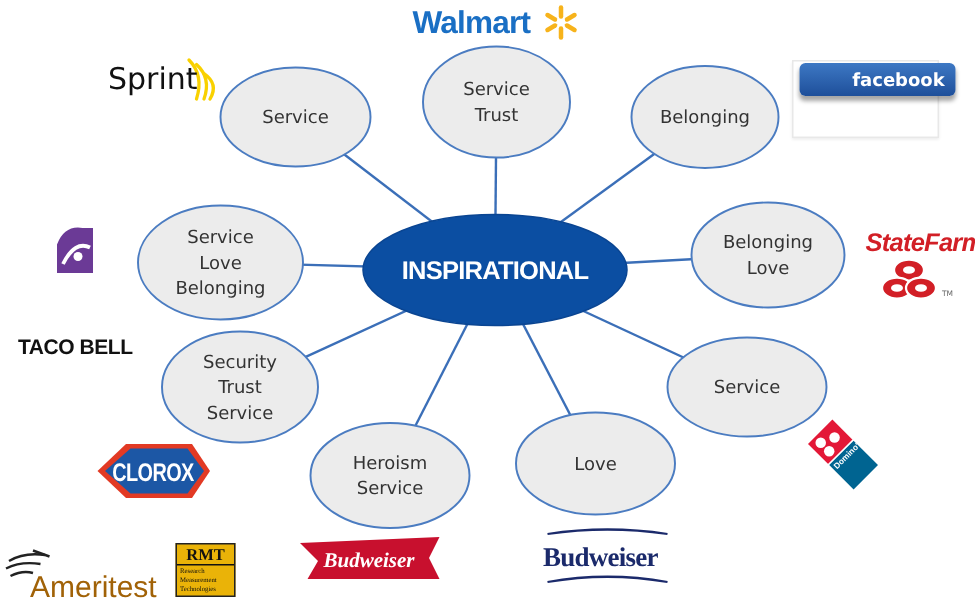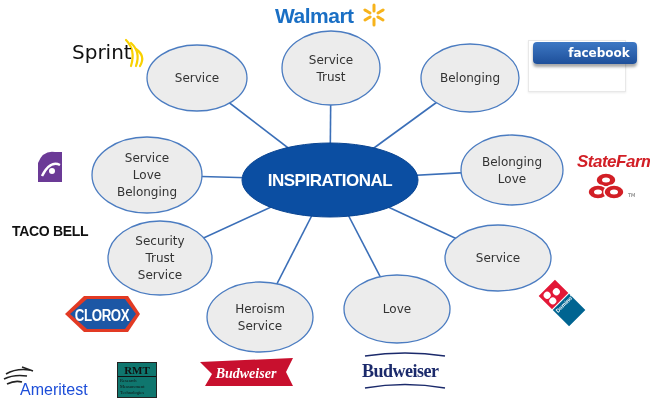--- a/index.html
+++ b/index.html
@@ -11,22 +11,22 @@
   .logo { position:absolute; }
   .walmart { left:275px; top:4px; font-family:"Liberation Sans", sans-serif; font-weight:bold; font-size:21px; color:#1a6fc4; letter-spacing:-0.5px; }
   .sprint { left:72px; top:40px; font-family:"DejaVu Sans", sans-serif; font-size:20px; color:#111; }
   .facebook-box { left:528px; top:40px; width:96px; height:50px; border:1px solid #e8e8e8; background:#fff; box-shadow:0 1px 2px rgba(0,0,0,0.08); }
   .facebook-btn { position:absolute; left:4px; top:1px; width:76px; height:22px; border-radius:4px;
                   background:linear-gradient(#3d78c4,#1e4f9a); color:#fff; font-family:"DejaVu Sans", sans-serif;
                   font-weight:bold; font-size:12px; text-align:center; line-height:22px; box-shadow:0 3px 3px rgba(0,0,0,0.35);padding-left:28px; }
   .tacobell-label { left:12px; top:186px; font-family:"Liberation Sans", sans-serif; font-weight:bold; font-size:14px; color:#111; letter-spacing:-0.3px;margin-top:37px; }
   .statefarm-label { left:577px; top:152px; font-family:"Liberation Sans", sans-serif; font-weight:bold; font-style:italic; font-size:17px; color:#d21f26; letter-spacing:-0.5px; }
   .cottonelle { left:362px; top:361px; font-family:"Liberation Serif", serif; font-weight:bold; font-size:18px; color:#1b2a6b; letter-spacing:-0.5px; }
-  .ameritest { left:20px; top:381px; font-family:"Liberation Sans", sans-serif; font-size:16px; color:#1d4ed8; }
-  .rmt { left:117px; top:362px; width:40px; height:36px; background:#0f766e; border:1px solid #222; box-sizing:border-box; }
+  .ameritest { left:20px; top:381px; font-family:"Liberation Sans", sans-serif; font-size:20px; color:#a16207; }
+  .rmt { left:117px; top:362px; width:40px; height:36px; background:#eab308; border:1px solid #222; box-sizing:border-box; }
   .rmt-title { position:absolute; left:0; top:1px; width:100%; text-align:center; font-family:"Liberation Serif", serif; font-weight:bold; font-size:11px; color:#111; border-bottom:1px solid #111; line-height:12px; }
   .rmt-sub { position:absolute; left:2px; top:15px; font-family:"Liberation Serif", serif; font-size:4.5px; color:#111; line-height:6px; }
 </style>
 </head>
 <body>
 
 <svg id="diagram" width="650" height="408" viewBox="0 0 650 408" xmlns="http://www.w3.org/2000/svg">
   <g id="edges">
       <line x1="330" y1="180" x2="197" y2="78" stroke="#3b6fb8" stroke-width="1.6"></line>
       <line x1="330" y1="180" x2="331" y2="68" stroke="#3b6fb8" stroke-width="1.6"></line>

